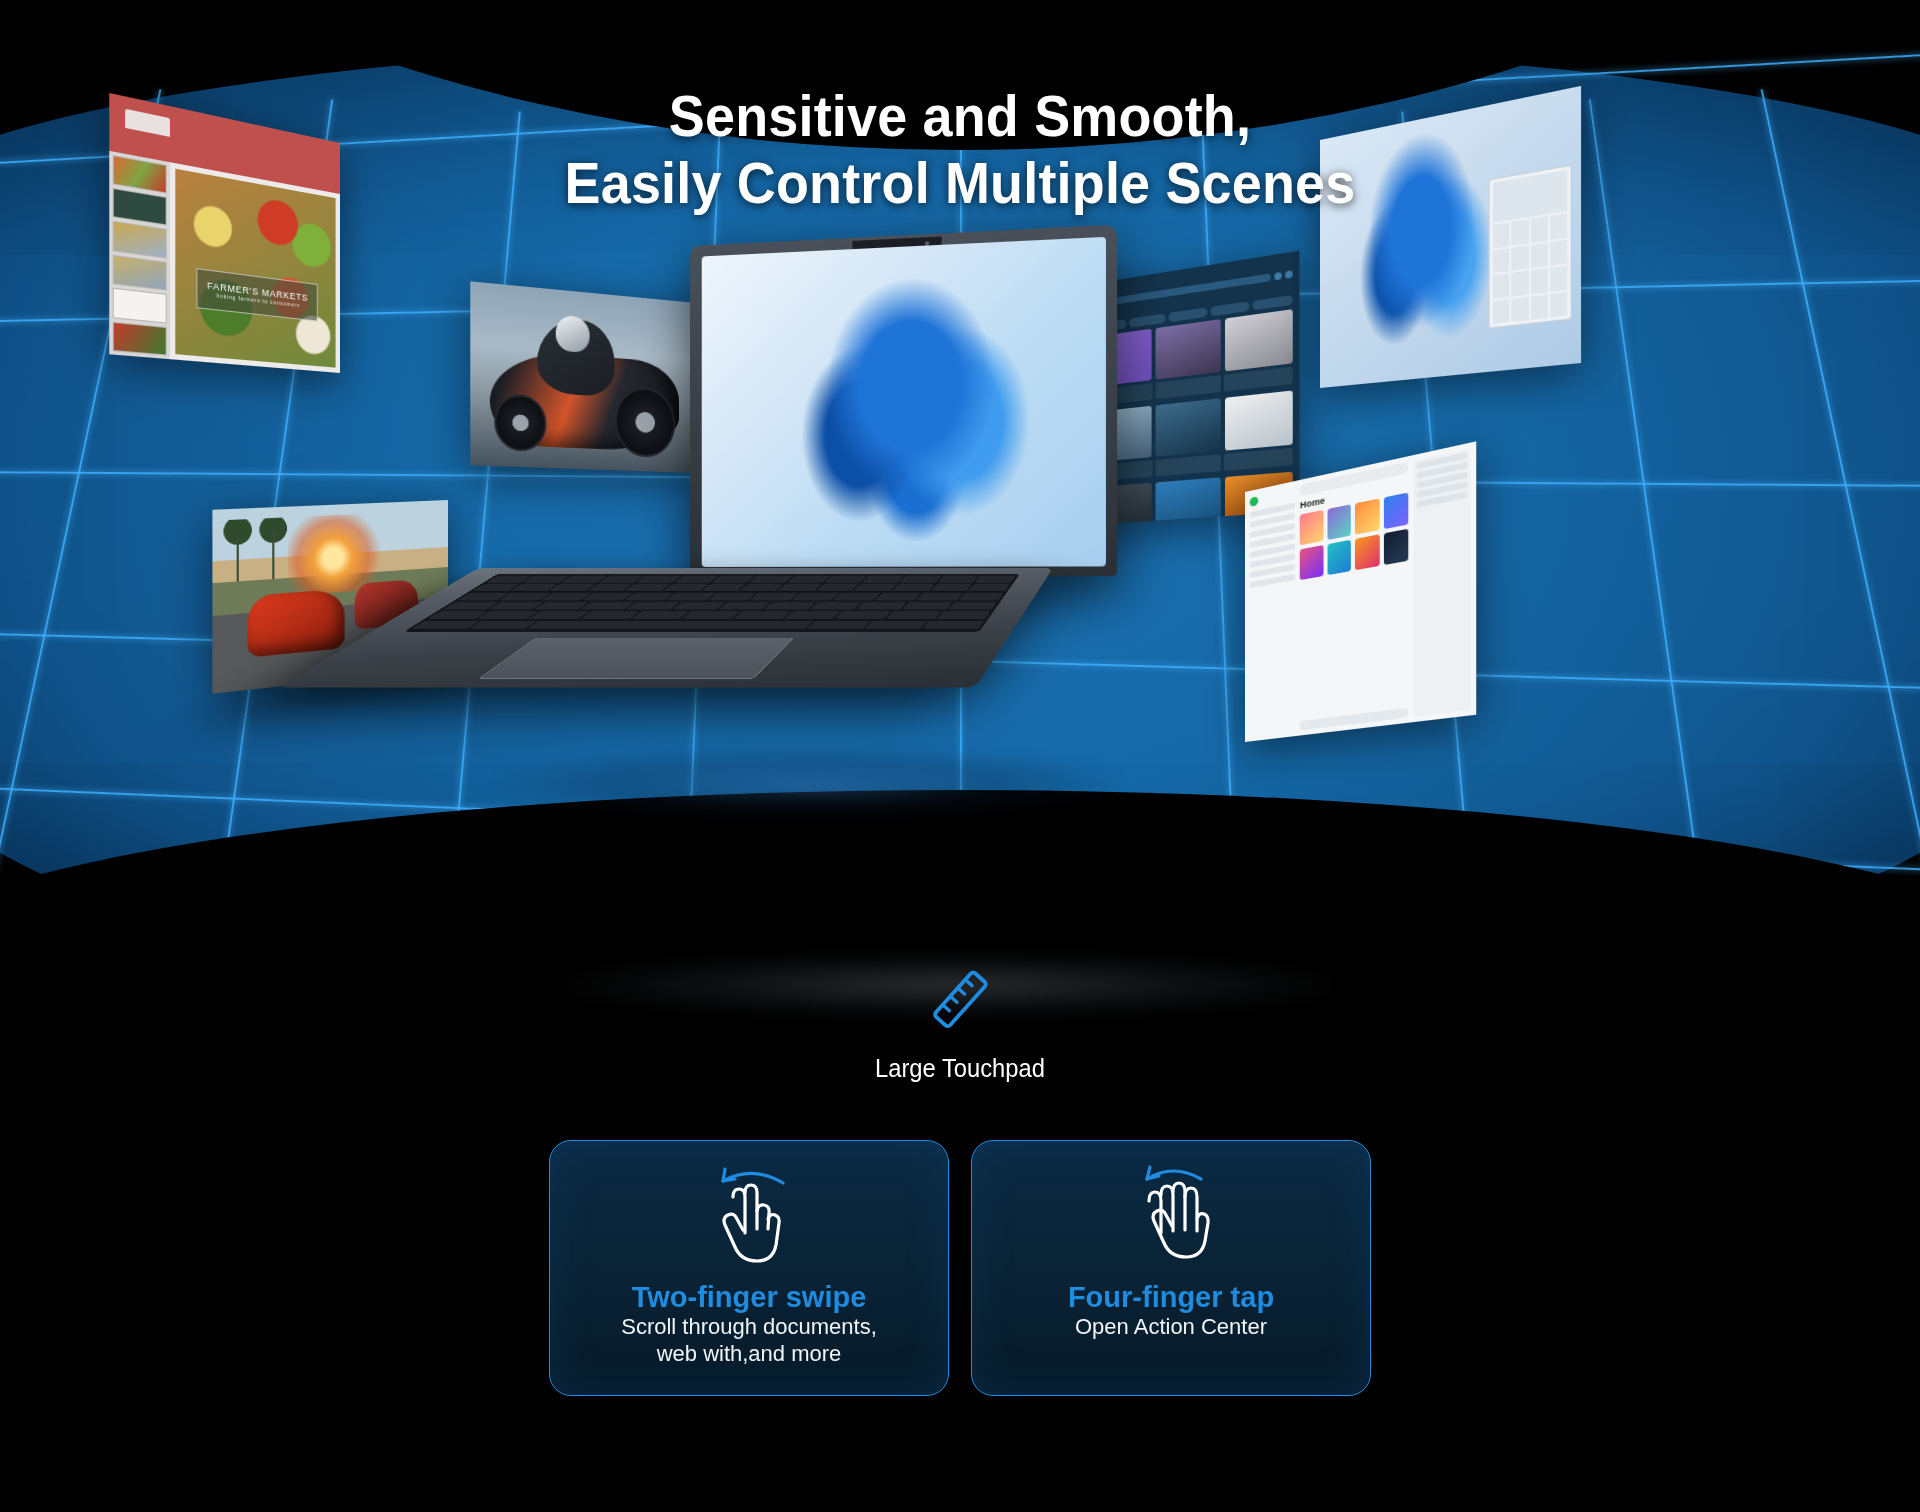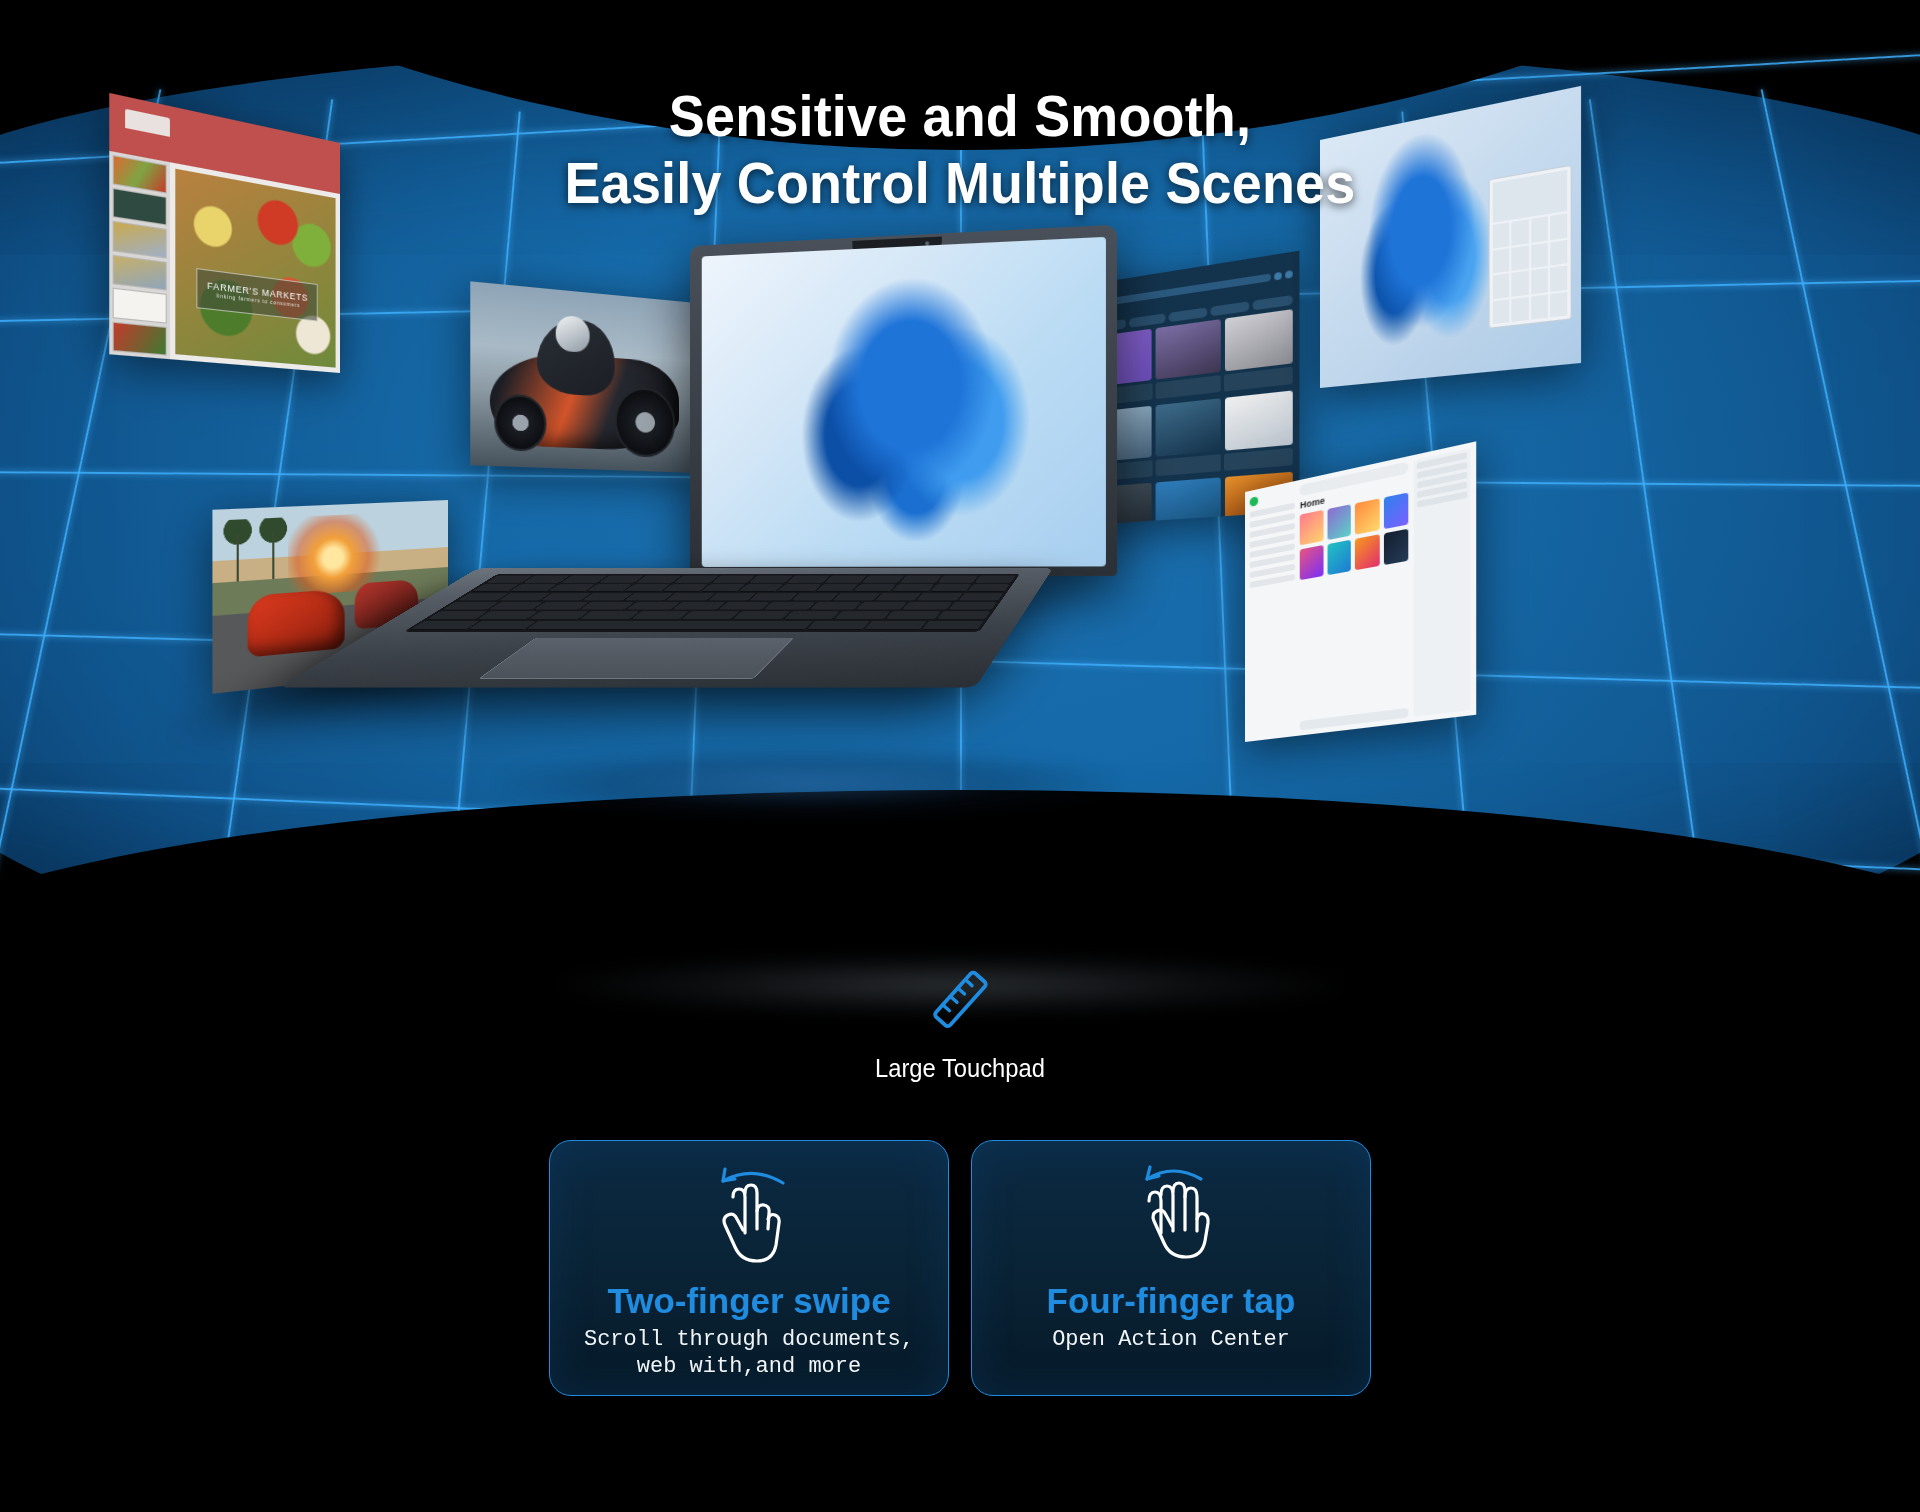--- a/index.html
+++ b/index.html
@@ -345,26 +345,26 @@
     width:400px; height:256px;
     border:1.6px solid #1f8ce0;
     border-radius:22px;
     background: linear-gradient(180deg, #0b2a44 0%, #0a2437 45%, #061a29 100%);
     display:flex; flex-direction:column; align-items:center;
     padding-top:16px;
     box-shadow: inset 0 0 40px rgba(20,80,140,.25);
   }
   .card .cicon { height:120px; display:flex; align-items:center; justify-content:center; }
   .card .ctitle {
-    color:#1f8ce0; font-weight:bold; font-size:35px; margin-top:4px;
+    color:#1f8ce0; font-weight:bold; font-size:29px; margin-top:4px;
     font-family:"Liberation Sans", sans-serif;
   }
   .card .cdesc {
-    color:#f2f5f8; font-size:22px; line-height:1.22; margin-top:6px; text-align:center;
-    font-family:Liberation Mono, monospace;
+    color:#f2f5f8; font-size:22px; line-height:1.22; text-align:center;
+    font-family:Liberation Sans, sans-serif;
   }
 </style>
 </head>
 <body>
 
 <div id="stage">
 
   <div class="wall-wrap">
     <div class="wall"></div>
 

